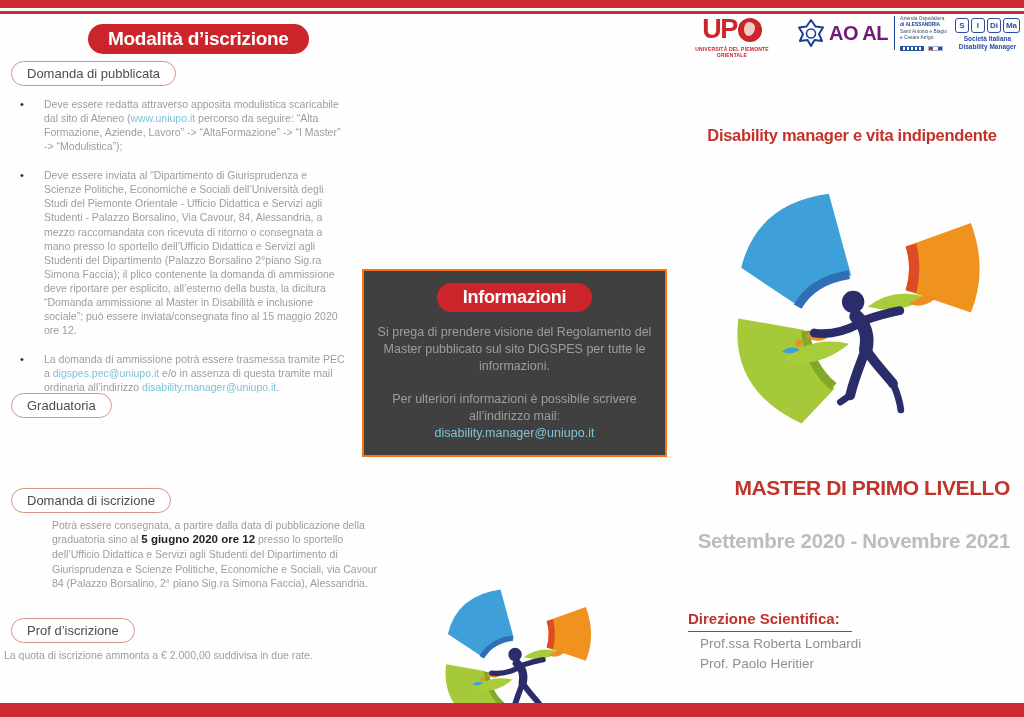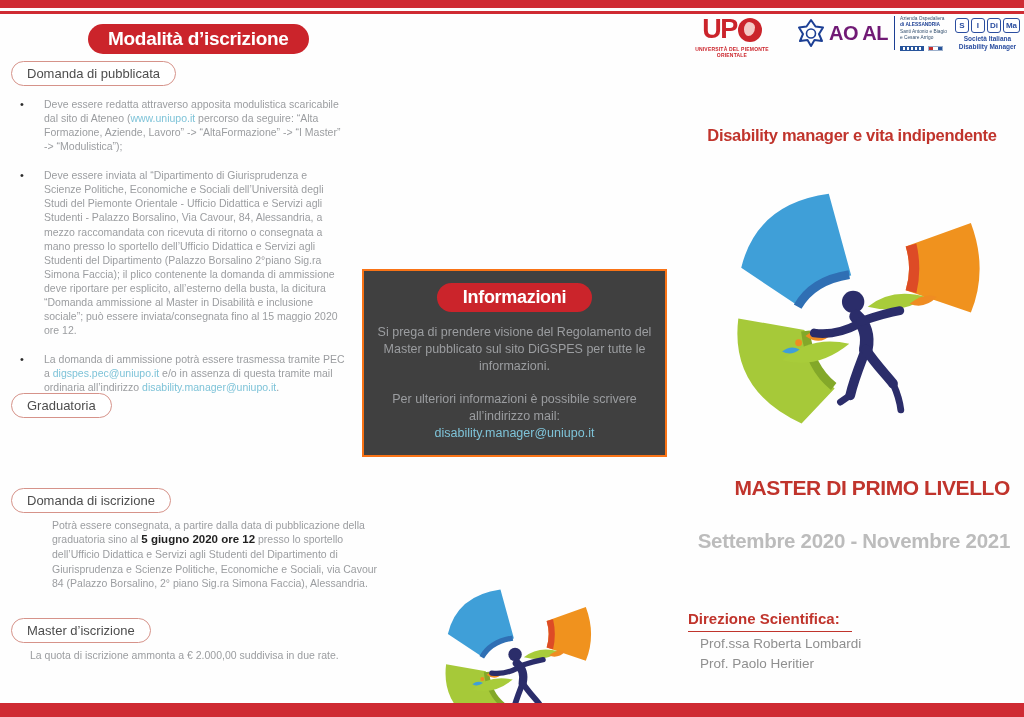--- a/index.html
+++ b/index.html
@@ -38,21 +38,21 @@
   .bullets { position:absolute; left:14px; top:97px; width:332px; display:flex; flex-direction:column; gap:15px; }
   .bullet-row { display:flex; }
   .bullet-dot { width:30px; flex:0 0 30px; color:#2b2b2b; font-size:11px; line-height:1.3; padding-left:6px; }
   .bullet-body { flex:1; }
 
   .pill-graduatoria { position:absolute; left:11px; top:393px; }
   .text-graduatoria { position:absolute; left:12px; top:431px; width:334px; }
   .pill-iscrizione { position:absolute; left:11px; top:488px; }
   .text-iscrizione { position:absolute; left:20px; top:518px; width:330px;margin-left:32px; }
   .pill-quota { position:absolute; left:11px; top:618px; }
-  .text-quota { position:absolute; left:30px; top:648px; width:334px; }
+  .text-quota { position:absolute; left:4px; top:648px; width:334px; }
 
   
   .info-box {
     position:absolute; left:362px; top:269px; width:305px; height:188px;
     background:#404040; border:2px solid #f97316; text-align:center;
   }
   .info-badge { margin-top:12px; font-size:18px; padding:4px 26px; }
   .info-p { margin:12px 13px 0; color:#9b9da0; font-size:12.5px; line-height:1.35; }
   .info-p2 { margin-top:16px; }
   .info-email { color:#7ec3d8; font-size:12.5px; margin-top:2px; }
@@ -167,21 +167,21 @@
       <span class="bullet-dot">•</span>
       <span class="bullet-body"><span>La domanda di ammissione potrà essere trasmessa tramite PEC a </span><span class="sg-link">digspes.pec@uniupo.it</span><span> e/o in assenza di questa tramite mail ordinaria all’indirizzo </span><span class="sg-link">disability.manager@uniupo.it</span><span>.</span></span>
     </div>
   </div>
 
   <div class="pill pill-graduatoria">Graduatoria</div>
 
   <div class="pill pill-iscrizione">Domanda di iscrizione</div>
   <div class="body-text text-iscrizione"><span>Potrà essere consegnata, a partire dalla data di pubblicazione della graduatoria sino al </span><span class="sg-b">5 giugno 2020 ore 12</span><span> presso lo sportello dell’Ufficio Didattica e Servizi agli Studenti del Dipartimento di Giurisprudenza e Scienze Politiche, Economiche e Sociali, via Cavour 84 (Palazzo Borsalino, 2° piano Sig.ra Simona Faccia), Alessandria.</span></div>
 
-  <div class="pill pill-quota">Master d’iscrizione</div>
+  <div class="pill pill-quota">Prof d’iscrizione</div>
   <div class="body-text text-quota"><span>La quota di iscrizione ammonta a € 2.000,00 suddivisa in due rate.</span></div>
 
   <div class="info-box">
     <div class="badge-red info-badge">Informazioni</div>
     <div class="info-p">Si prega di prendere visione del Regolamento del Master pubblicato sul sito DiGSPES per tutte le informazioni.</div>
     <div class="info-p info-p2">Per ulteriori informazioni è possibile scrivere all’indirizzo mail:</div>
     <div class="info-email">disability.manager@uniupo.it</div>
   </div>
 
   <svg class="logo-small">

